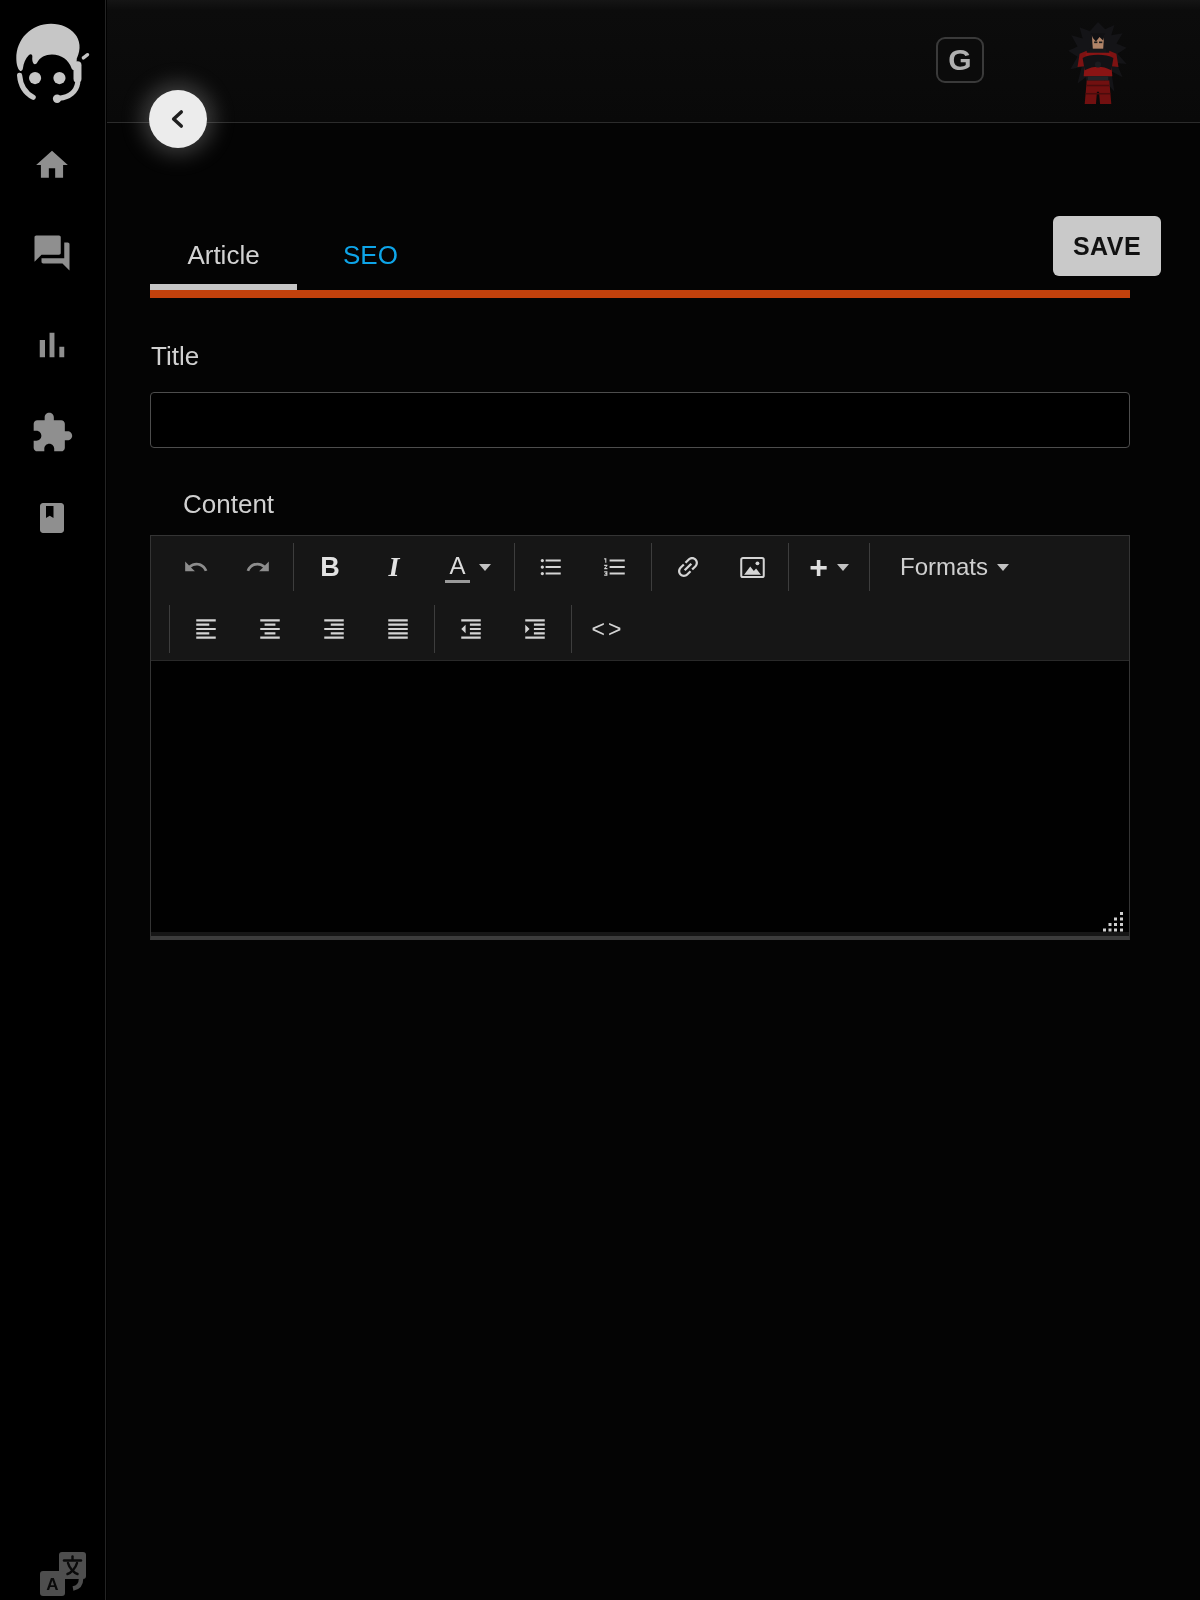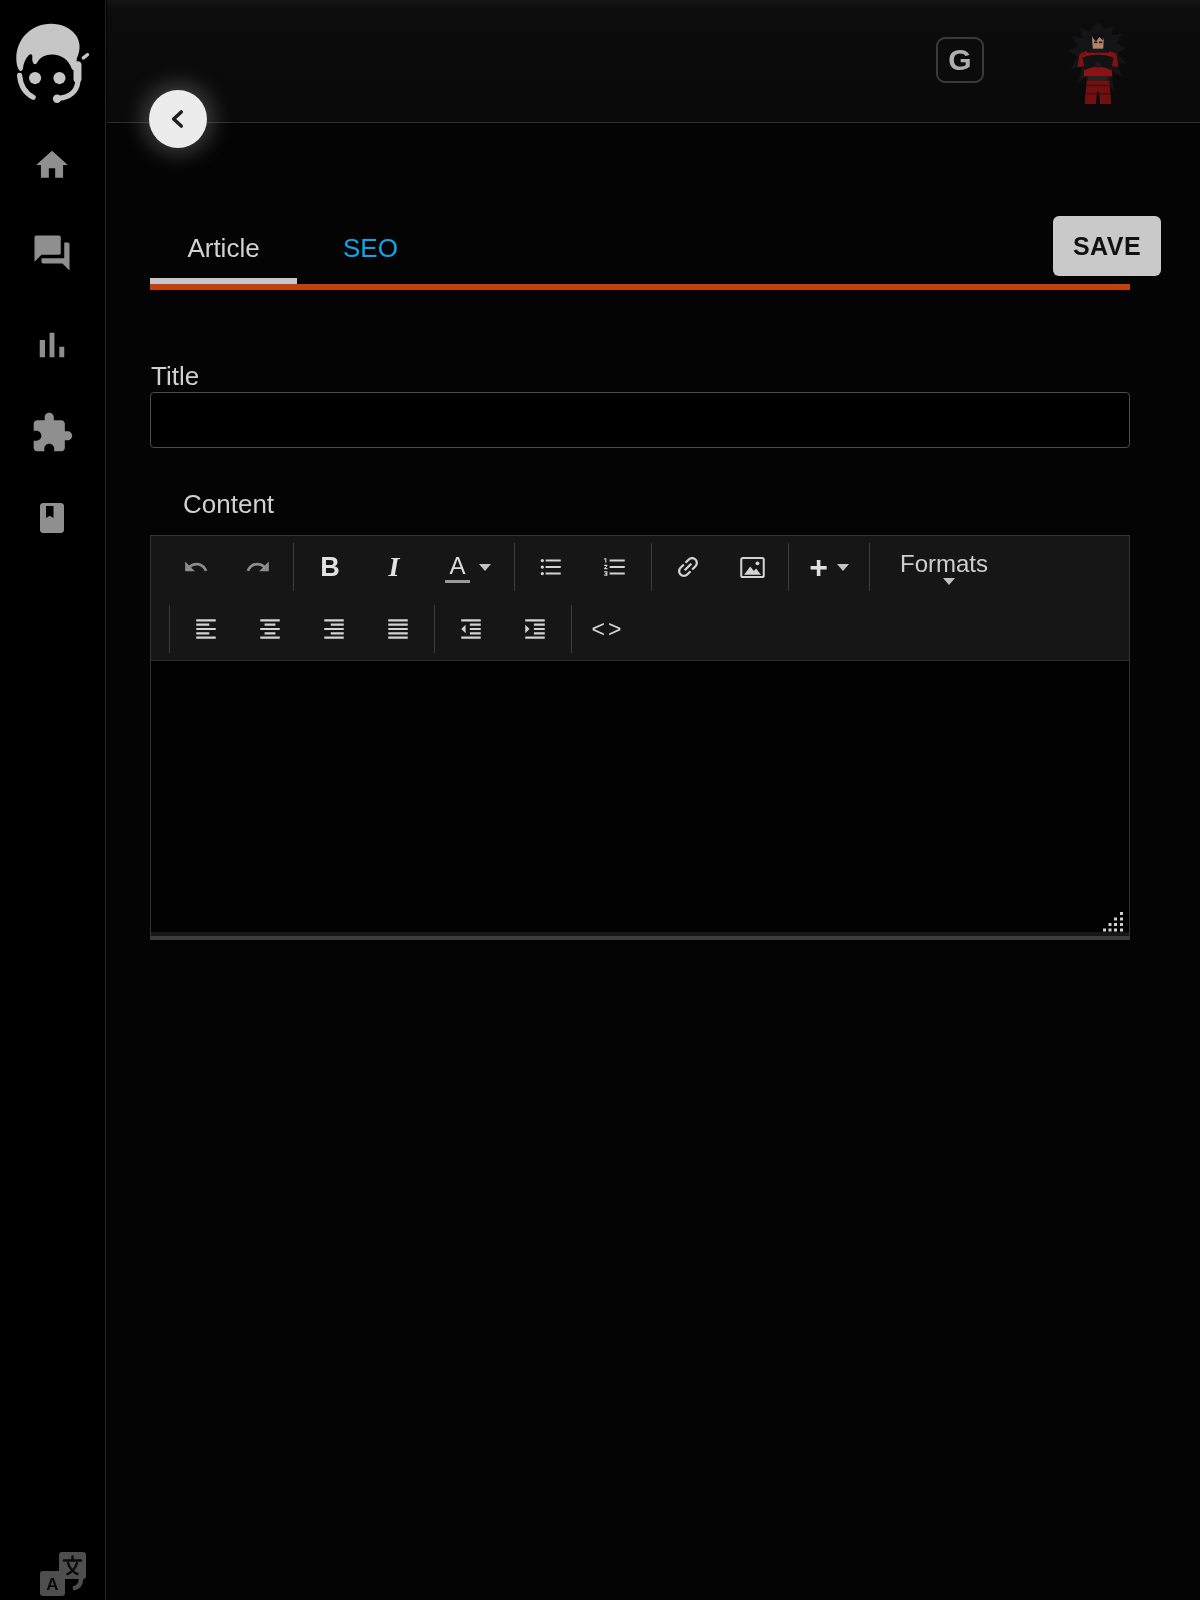--- a/index.html
+++ b/index.html
@@ -36,33 +36,33 @@
            text-align:center; cursor:pointer; }
   .avatar { position:absolute; left:1064px; top:20px; width:68px; height:86px;
             cursor:pointer; }
 
   .back-btn { position:absolute; left:149px; top:90px; width:58px; height:58px;
               border:none; border-radius:50%; background:#ececec; cursor:pointer;
               display:flex; align-items:center; justify-content:center;
               box-shadow:0 0 22px 6px rgba(235,235,235,0.25); }
 
   
-  .tabs-row { position:absolute; left:150px; top:212px; width:980px; height:78px;
-              border-bottom:6px solid #c2410c; display:flex; }
+  .tabs-row { position:absolute; left:150px; top:220px; width:980px; height:78px;
+              border-bottom:8px solid #c2410c; display:flex; }
   .tab { width:147px; height:100%; display:flex; align-items:center; justify-content:center;
          font-size:26px; color:#0ea5e9; background:none; border:none; cursor:pointer; }
   .tab.active { color:#d2d2d2; box-shadow:inset 0 -6px 0 #c6c6c6; }
 
   .save-btn { position:absolute; left:1053px; top:216px; width:108px; height:60px;
               background:#c9c9c9; color:#111; border:none; border-radius:6px;
               font-size:25px; font-weight:700; letter-spacing:0.5px; cursor:pointer; }
 
   
   .field-label { position:absolute; left:151px; font-size:26px; color:#d0d0d0; }
-  .lbl-title   { top:341px;margin-top:20px; }
+  .lbl-title   { top:341px; }
   .lbl-content { top:489px;margin-left:32px; }
   .title-input { position:absolute; left:150px; top:392px; width:980px; height:56px;
                  background:#000; border:1px solid #4d4d4d; border-radius:4px;
                  color:#ddd; font-size:22px; padding:0 14px; outline:none; }
 
   
   .editor { position:absolute; left:150px; top:535px; width:980px; height:405px;
             border:1px solid #343434; border-bottom:4px solid #3c3c3c;
             background:#161616; }
   .tb-row { display:flex; align-items:center; height:62px; padding-left:14px; }
@@ -71,21 +71,21 @@
   .w62{width:62px;} .w64{width:64px;} .w72{width:72px;}
   .dim { color:#8d8d8d; }
   .sep { width:1px; height:48px; background:#3d3d3d; margin:0 4px; flex:none; }
   .txt-b { font-size:27px; font-weight:800; color:#e2e2e2; }
   .txt-i { font-family:"Liberation Serif", serif; font-style:italic; font-weight:700;
            font-size:28px; color:#e2e2e2; }
   .a-wrap { width:84px; }
   .a-label { font-size:24px; color:#dcdcdc; border-bottom:3px solid #9a9a9a; padding:0 4px; }
   .caret { width:0; height:0; border-left:6px solid transparent; border-right:6px solid transparent;
            border-top:7px solid #c2c2c2; margin-left:9px; flex:none; }
-  .formats-btn { padding:0 18px 0 26px; font-size:24px; color:#cfcfcf;flex-direction:column; }
+  .formats-btn { padding:0 18px 0 26px; font-size:24px; color:#cfcfcf; }
   .plus-label { font-size:32px; font-weight:700; color:#dedede; line-height:1; }
   .code-label { font-size:23px; letter-spacing:3px; color:#d4d4d4; }
   .content-area { position:relative; height:272px; background:#010101;
                   border-top:1px solid #292929; color:#ddd; font-size:20px;
                   padding:10px 14px; outline:none; }
   .resize-handle { position:absolute; right:4px; bottom:3px; width:22px; height:21px;
                    cursor:nwse-resize; }
   svg { display:block; }
 </style>
 </head>

